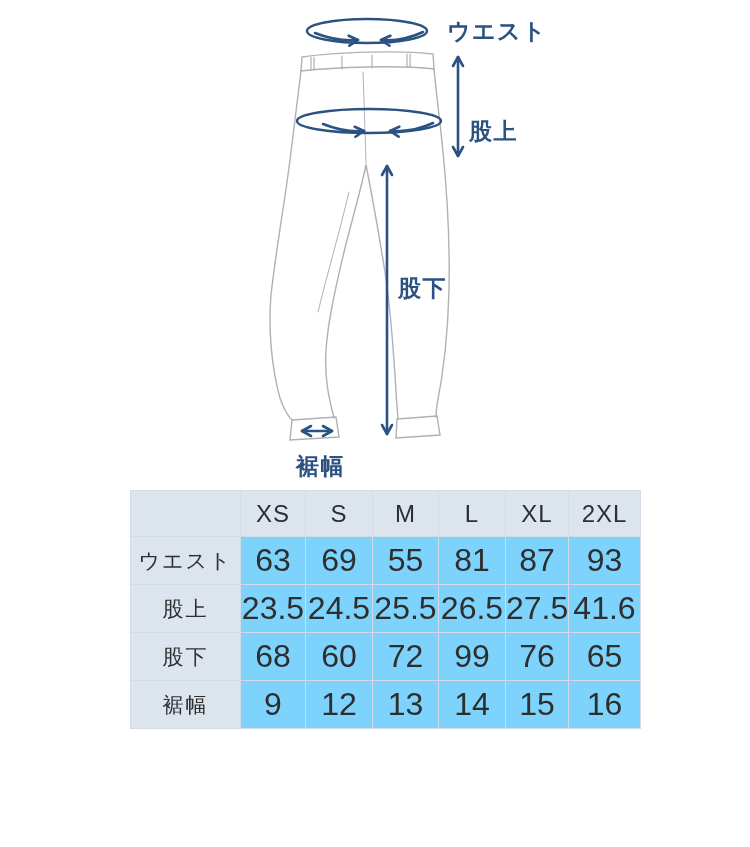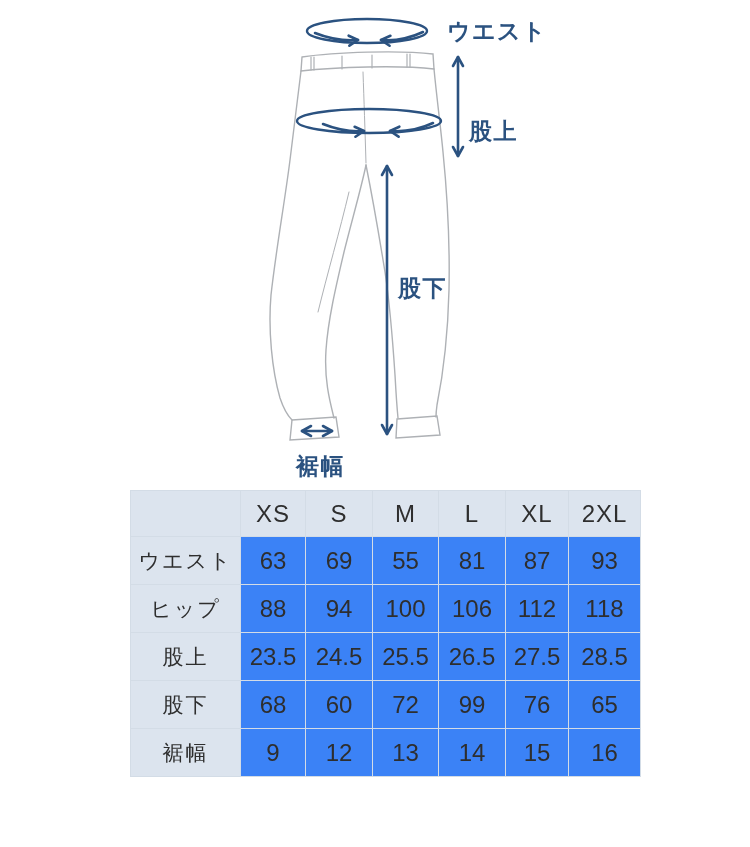--- a/index.html
+++ b/index.html
@@ -29,21 +29,21 @@
     border:1px solid #d3dce6;
     text-align:center;
     vertical-align:middle;
     padding:0;
     font-weight:400;
   }
   table.size-table thead tr{height:46px;}
   table.size-table tbody tr{height:48px;}
   .hd{background:#dce4ee;font-size:24px;letter-spacing:1px;}
   .rowlabel{background:#dce4ee;font-size:21px;letter-spacing:2px;}
-  .val{background:#3b82f6;font-size:24px;}
+  .val{background:#7dd3fc;font-size:32px;}
 </style>
 </head>
 <body>
 
 <div class="page">
 
   <svg class="diagram-svg" width="750" height="487" viewBox="0 0 750 487">
     <defs>
       <marker id="chev" markerUnits="userSpaceOnUse" markerWidth="14" markerHeight="14" viewBox="0 0 14 14" refX="11" refY="7" orient="auto-start-reverse">
         <path d="M2,2 L11,7 L2,12" fill="none" stroke="#2b5280" stroke-width="2.6" stroke-linecap="round" stroke-linejoin="round"></path>
@@ -126,36 +126,27 @@
       <tr>
         <th class="rowlabel">ウエスト</th>
         <td class="val">63</td>
         <td class="val">69</td>
         <td class="val">55</td>
         <td class="val">81</td>
         <td class="val">87</td>
         <td class="val">93</td>
       </tr>
       <tr>
-        <th class="rowlabel">ヒップ</th>
-        <td class="val">88</td>
-        <td class="val">94</td>
-        <td class="val">100</td>
-        <td class="val">106</td>
-        <td class="val">112</td>
-        <td class="val">118</td>
-      </tr>
-      <tr>
         <th class="rowlabel">股上</th>
         <td class="val">23.5</td>
         <td class="val">24.5</td>
         <td class="val">25.5</td>
         <td class="val">26.5</td>
         <td class="val">27.5</td>
-        <td class="val">28.5</td>
+        <td class="val">41.6</td>
       </tr>
       <tr>
         <th class="rowlabel">股下</th>
         <td class="val">68</td>
         <td class="val">60</td>
         <td class="val">72</td>
         <td class="val">99</td>
         <td class="val">76</td>
         <td class="val">65</td>
       </tr>

